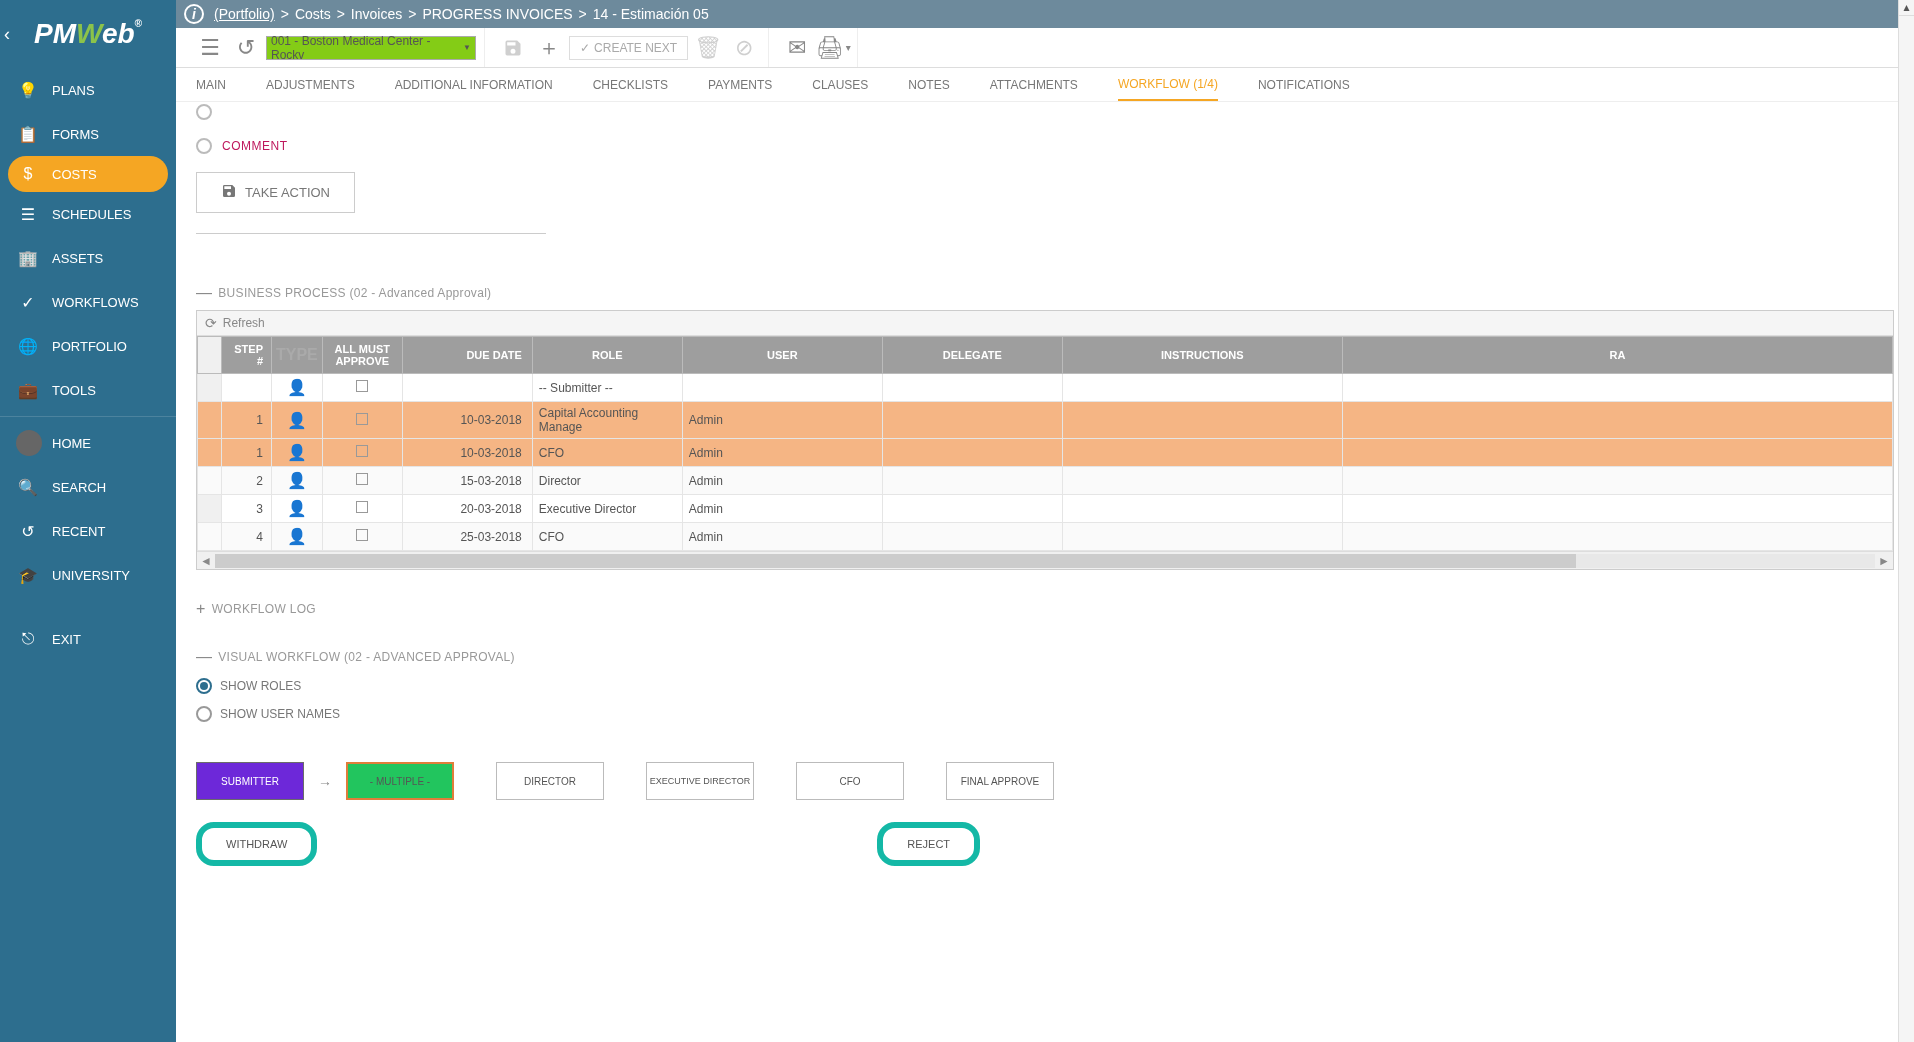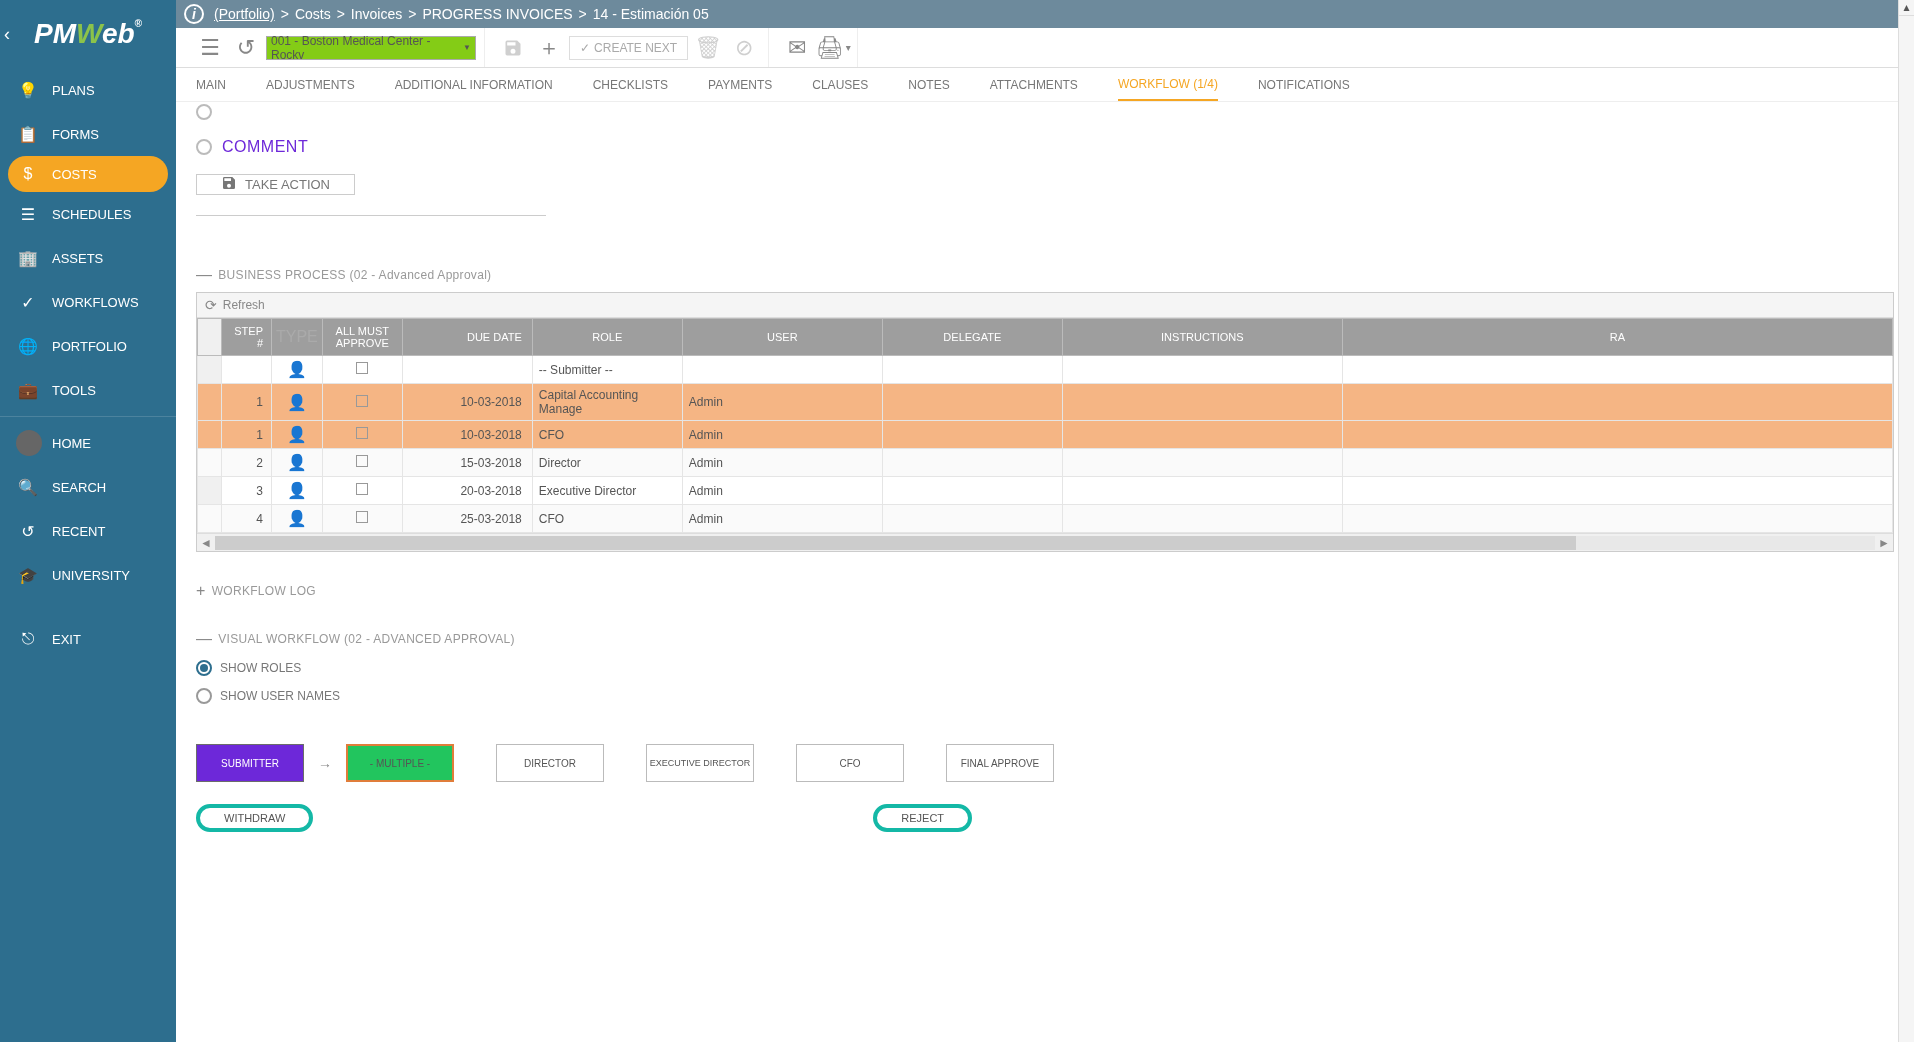--- a/index.html
+++ b/index.html
@@ -41,34 +41,34 @@
 .tab { cursor: pointer; padding: 8px 0; white-space: nowrap; }
 .tab.active { color: #f5a623; border-bottom: 2px solid #f5a623; }
 
 
 .content { flex: 1; overflow-y: auto; padding: 0 20px 20px; position: relative; }
 .content-inner { position: relative; }
 
 
 .comment-row { display: flex; align-items: center; margin-top: 18px; }
 .radio-empty { width: 16px; height: 16px; border: 2px solid #bbb; border-radius: 50%; margin-right: 10px; }
-.comment-label { color: #6d28d9; font-size: 16px; letter-spacing: 0.5px; }
-.take-action { display: inline-flex; align-items: center; gap: 8px; border: 1px solid #ccc; padding: 0 24px; margin-top: 18px; cursor: pointer; color: #777; font-size: 13px; }
+.comment-label { color: #be185d; font-size: 12px; letter-spacing: 0.5px; }
+.take-action { display: inline-flex; align-items: center; gap: 8px; border: 1px solid #ccc; padding: 10px 24px; margin-top: 18px; cursor: pointer; color: #777; font-size: 13px; }
 .underline-sep { border-bottom: 1px solid #ccc; width: 350px; margin-top: 20px; }
 
 
 .section-header { display: flex; align-items: center; gap: 6px; margin-top: 50px; color: #999; font-size: 12px; letter-spacing: 0.3px; }
 .section-header .toggle { font-size: 16px; color: #888; cursor: pointer; }
 
 
 .table-wrap { border: 1px solid #ccc; margin-top: 8px; }
 .table-toolbar { background: #f5f5f5; padding: 4px 8px; display: flex; align-items: center; gap: 6px; color: #888; font-size: 12px; border-bottom: 1px solid #ddd; }
 .table-toolbar .refresh-icon { font-size: 14px; }
 .grid { width: 100%; border-collapse: collapse; }
-.grid th { background: #9e9e9e; color: #fff; font-weight: normal; font-size: 11px; padding: 6px 4px; border: 1px solid #bbb; text-align: center; }
+.grid th { background: #9e9e9e; color: #fff; font-weight: bold; font-size: 11px; padding: 6px 4px; border: 1px solid #bbb; text-align: center; }
 .grid td { border: 1px solid #e5e5e5; padding: 4px 6px; font-size: 12px; color: #555; height: 24px; }
 .grid tr.highlight td { background: #f5b584; }
 .grid tr.alt td { background: #fafafa; }
 .grid .step-col { width: 50px; text-align: right; padding-right: 8px; }
 .grid .type-col { width: 50px; text-align: center; color: #aaa; font-size: 16px; }
 .grid .approve-col { width: 80px; text-align: center; }
 .grid .due-col { width: 130px; text-align: right; padding-right: 10px; }
 .grid .role-col { width: 150px; }
 .grid .user-col { width: 200px; }
 .grid .delegate-col { width: 180px; }
@@ -85,21 +85,21 @@
 .radio { width: 16px; height: 16px; border: 2px solid #999; border-radius: 50%; display: inline-flex; align-items: center; justify-content: center; }
 .radio.checked { border-color: #2d6e8e; }
 .radio.checked::after { content: ''; width: 8px; height: 8px; background: #2d6e8e; border-radius: 50%; }
 .radio-label { color: #777; font-size: 12px; }
 
 .flow { display: flex; align-items: center; gap: 14px; margin-top: 40px; }
 .flow-box { width: 108px; height: 38px; border: 1px solid #bbb; display: flex; align-items: center; justify-content: center; font-size: 10px; color: #555; text-align: center; }
 .flow-box.dark { background: #6d28d9; color: #fff; border-color: #6b6b6b; }
 .flow-box.orange { background: #22c55e; border: 2px solid #e07d3a; color: #555; }
 .flow-arrow { color: #888; font-size: 14px; }
-.pill-btn { border: 4px solid #14b8a6; border-radius: 18px; padding: 4px 24px; font-size: 11px; color: #555; cursor: pointer; }
+.pill-btn { border: 6px solid #14b8a6; border-radius: 18px; padding: 10px 24px; font-size: 11px; color: #555; cursor: pointer; }
 
 
 .right-scrollbar { position: absolute; right: 0; top: 0; bottom: 0; width: 16px; background: #f5f5f5; border-left: 1px solid #ddd; }
 .right-scrollbar .up { height: 16px; text-align: center; color: #555; border-bottom: 1px solid #ddd; }
 
 svg.ico { width: 20px; height: 20px; fill: currentColor; }
 </style>
 </head>
 <body>
 

